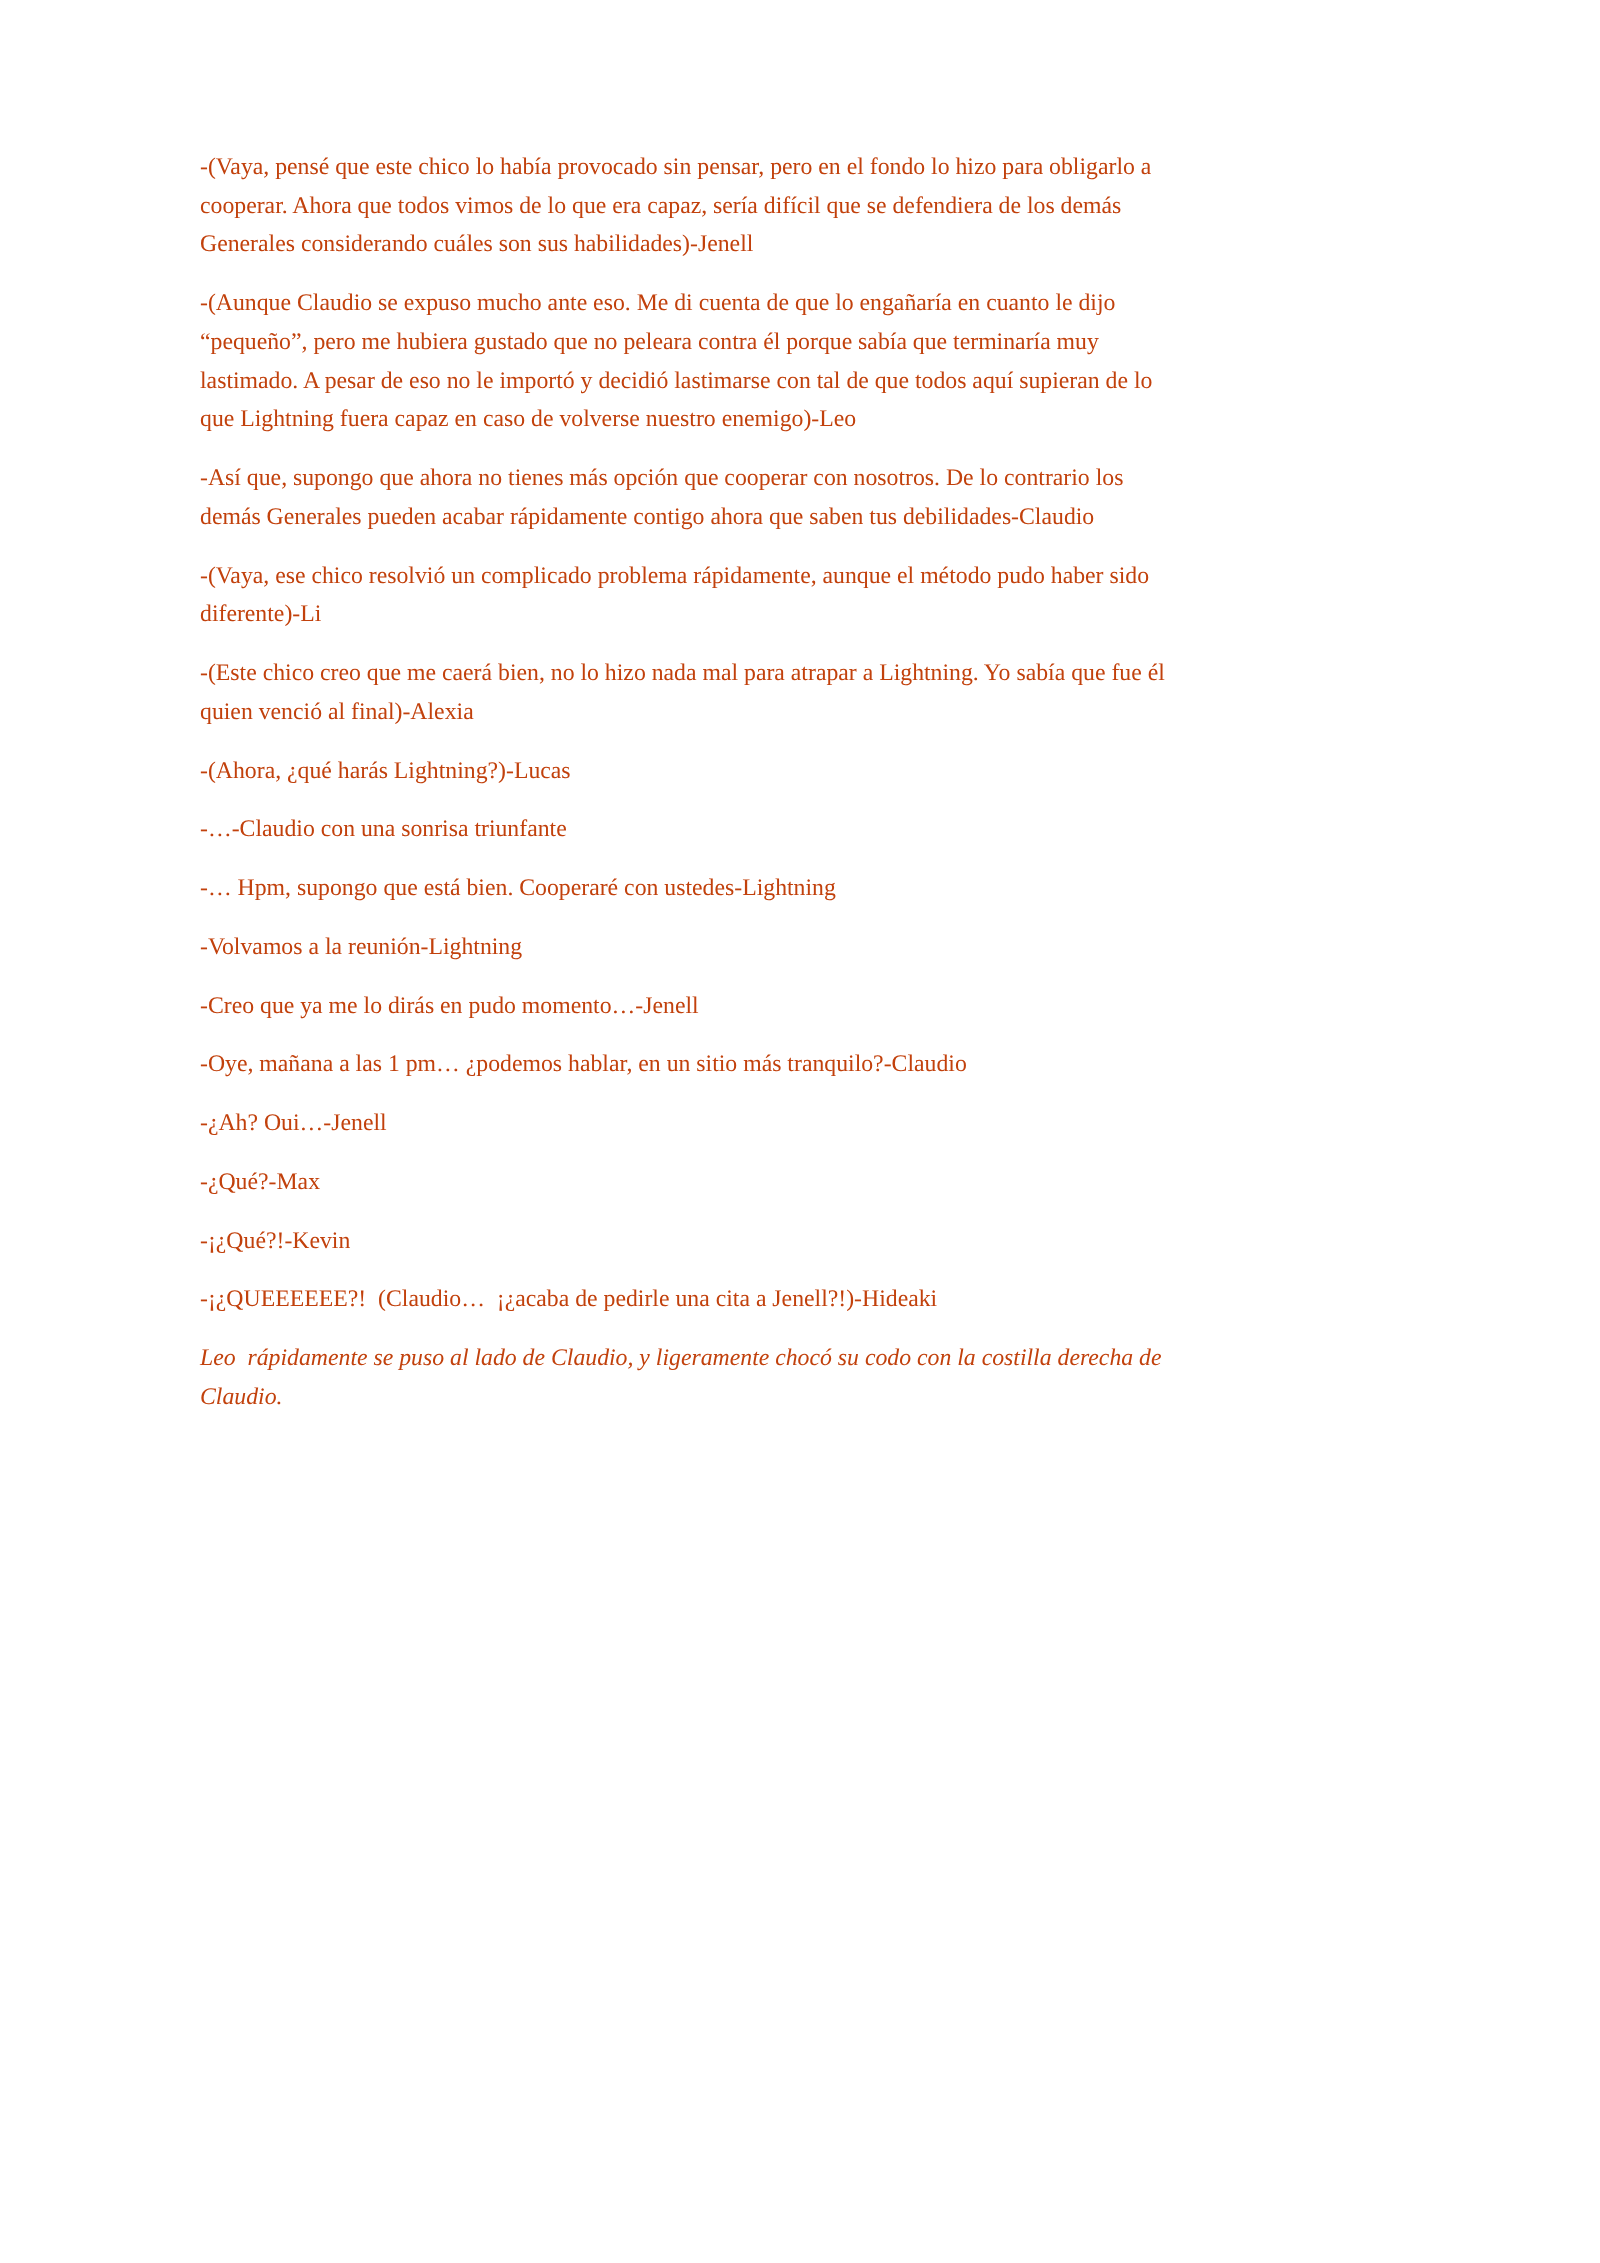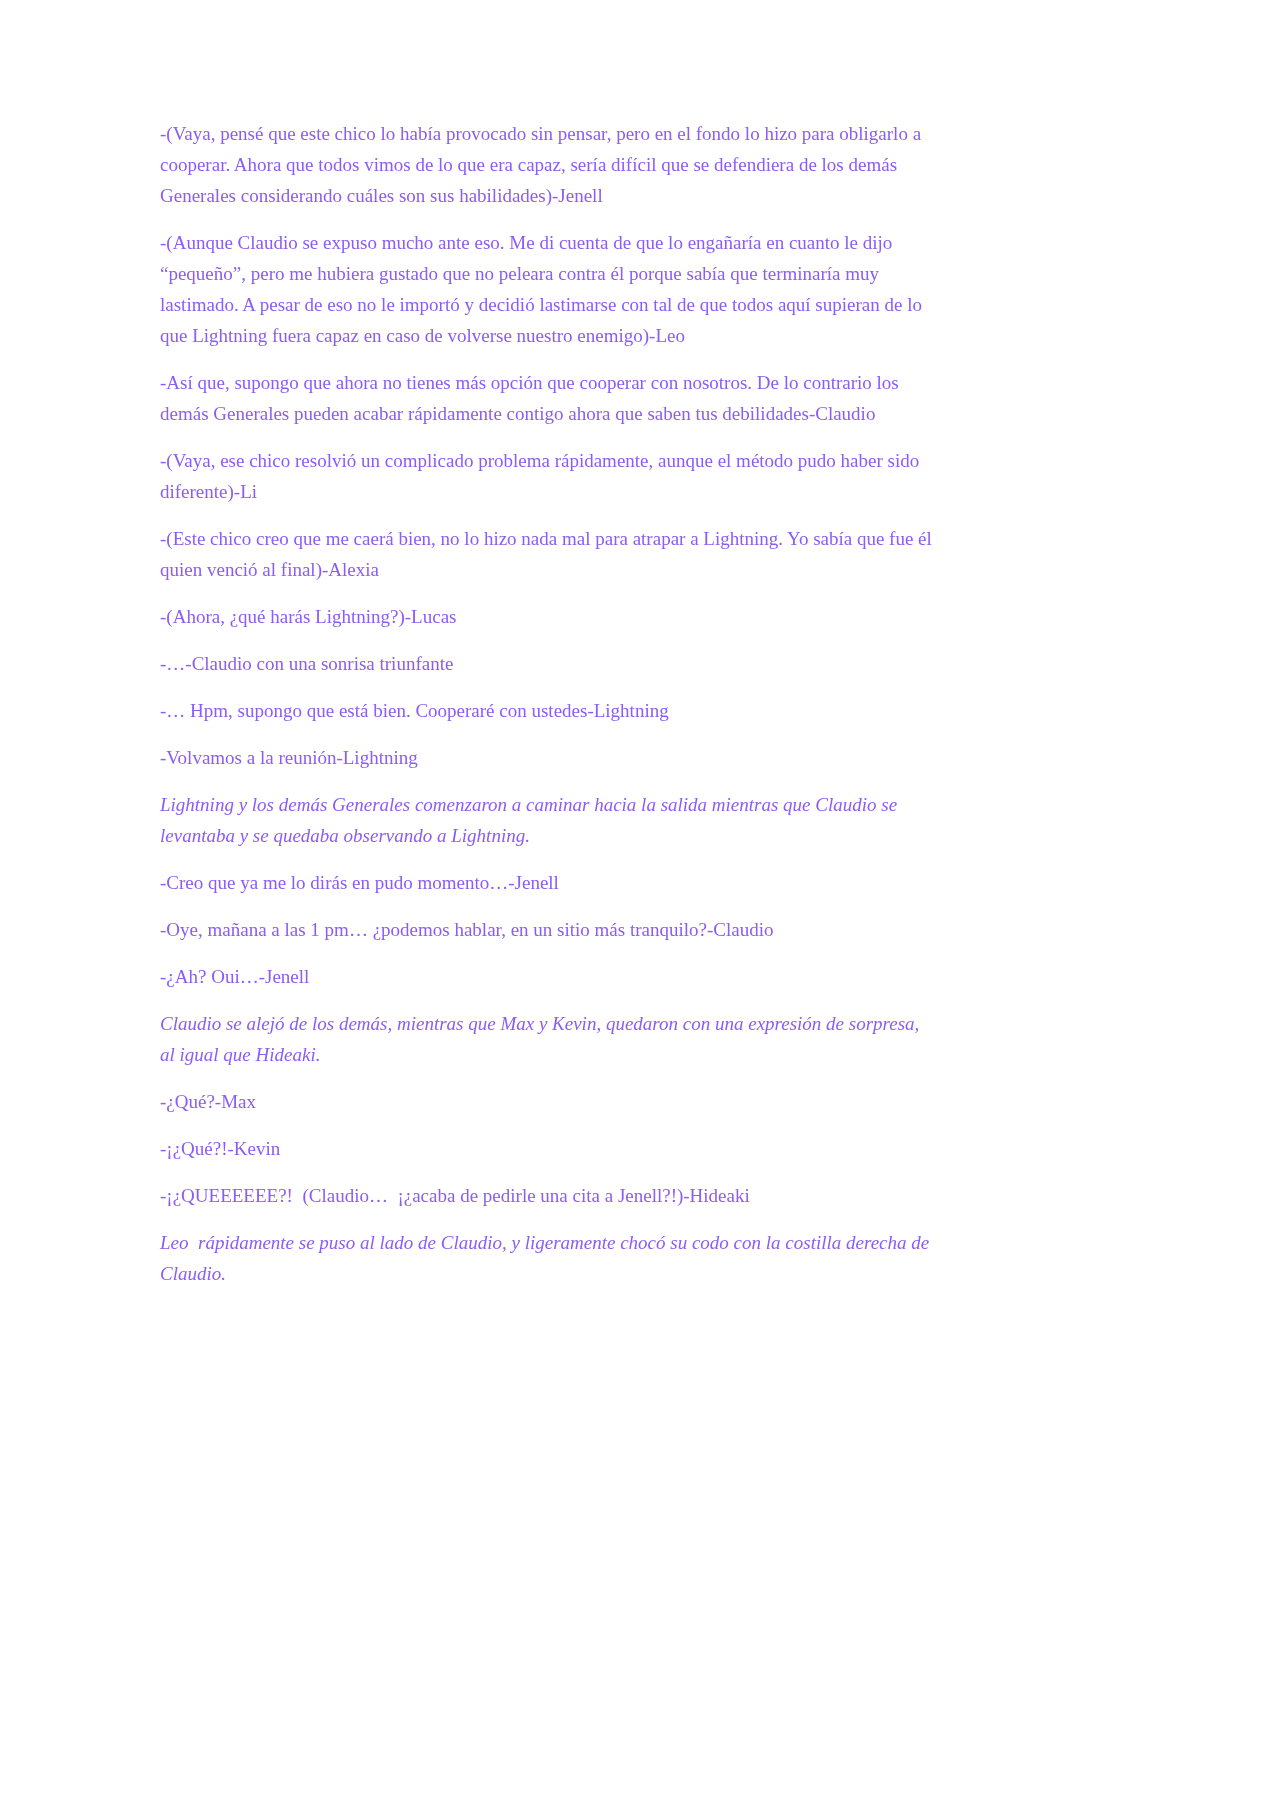--- a/index.html
+++ b/index.html
@@ -13,21 +13,21 @@
     height: 1810px;
     background: #ffffff;
     overflow: hidden;
     box-sizing: border-box;
   }
   .doc {
     position: absolute;
     top: 118px;
     left: 160px;
     width: 778px;
-    color: #8b5cf6;
+    color: #c2410c;
     font-family: "Liberation Serif", "DejaVu Serif", serif;
     font-size: 19px;
     line-height: 31px;
   }
   .doc p {
     margin: 0 0 16px 0;
     white-space: pre-wrap;
     text-align: left;
   }
   .doc p.italic {
@@ -41,23 +41,21 @@
   <div class="doc">
       <p>-(Vaya, pensé que este chico lo había provocado sin pensar, pero en el fondo lo hizo para obligarlo a cooperar. Ahora que todos vimos de lo que era capaz, sería difícil que se defendiera de los demás Generales considerando cuáles son sus habilidades)-Jenell</p>
       <p>-(Aunque Claudio se expuso mucho ante eso. Me di cuenta de que lo engañaría en cuanto le dijo “pequeño”, pero me hubiera gustado que no peleara contra él porque sabía que terminaría muy lastimado. A pesar de eso no le importó y decidió lastimarse con tal de que todos aquí supieran de lo que Lightning fuera capaz en caso de volverse nuestro enemigo)-Leo</p>
       <p>-Así que, supongo que ahora no tienes más opción que cooperar con nosotros. De lo contrario los demás Generales pueden acabar rápidamente contigo ahora que saben tus debilidades-Claudio</p>
       <p>-(Vaya, ese chico resolvió un complicado problema rápidamente, aunque el método pudo haber sido diferente)-Li</p>
       <p>-(Este chico creo que me caerá bien, no lo hizo nada mal para atrapar a Lightning. Yo sabía que fue él quien venció al final)-Alexia</p>
       <p>-(Ahora, ¿qué harás Lightning?)-Lucas</p>
       <p>-…-Claudio con una sonrisa triunfante</p>
       <p>-… Hpm, supongo que está bien. Cooperaré con ustedes-Lightning</p>
       <p>-Volvamos a la reunión-Lightning</p>
-      <p class="italic">Lightning y los demás Generales comenzaron a caminar hacia la salida mientras que Claudio se levantaba y se quedaba observando a Lightning.</p>
       <p>-Creo que ya me lo dirás en pudo momento…-Jenell</p>
       <p>-Oye, mañana a las 1 pm… ¿podemos hablar, en un sitio más tranquilo?-Claudio</p>
       <p>-¿Ah? Oui…-Jenell</p>
-      <p class="italic">Claudio se alejó de los demás, mientras que Max y Kevin, quedaron con una expresión de sorpresa, al igual que Hideaki.</p>
       <p>-¿Qué?-Max</p>
       <p>-¡¿Qué?!-Kevin</p>
       <p>-¡¿QUEEEEEE?!  (Claudio…  ¡¿acaba de pedirle una cita a Jenell?!)-Hideaki</p>
       <p class="italic">Leo  rápidamente se puso al lado de Claudio, y ligeramente chocó su codo con la costilla derecha de Claudio.</p>
     </div>
 </div>
 
 </body></html>

